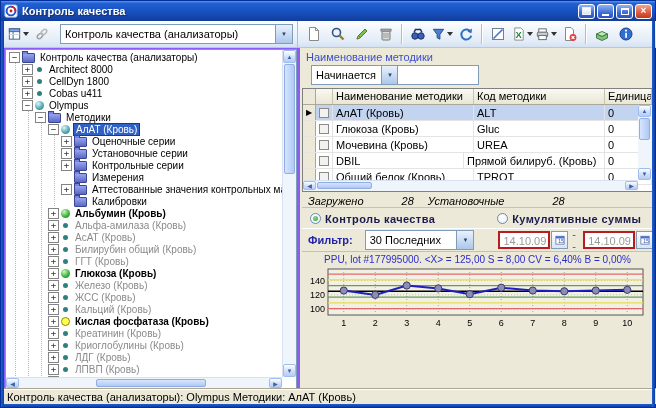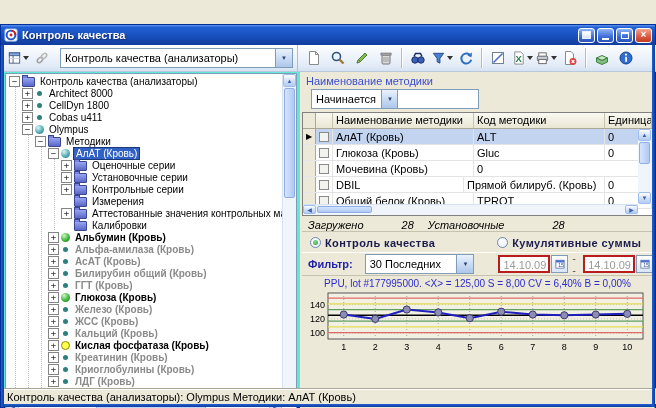--- a/index.html
+++ b/index.html
@@ -1,17 +1,17 @@
 <!DOCTYPE html>
 <html><head>
 <meta charset="utf-8">
 <style>
   html,body{margin:0;padding:0;}
   body{width:656px;height:408px;position:relative;font-family:"Liberation Sans",sans-serif;font-size:11px;background:#ECE9D8;overflow:hidden;}
-  .window{position:absolute;inset:0;border:1px solid #00309C;background:#5eead4;box-sizing:border-box;margin-top:24px;}
+  .window{position:absolute;inset:0;border:1px solid #00309C;background:#8b5cf6;box-sizing:border-box;}
   
   .titlebar{position:absolute;left:0;top:0;right:0;height:20px;background:linear-gradient(180deg,#5E94EC 0%,#2160D3 12%,#1850BE 55%,#123C9B 100%);display:flex;align-items:center;padding:0 3px;box-sizing:border-box;}
   .title-text{color:#fff;font-weight:bold;flex:1;margin-left:4px;text-shadow:1px 1px 1px #12306E;white-space:nowrap;}
   .win-btn{width:17px;height:15px;margin-left:2px;border:1px solid #fff;border-radius:3px;background:linear-gradient(180deg,#8FB4F4,#3E6CD8 60%,#2A52B8);color:#fff;display:flex;align-items:center;justify-content:center;font-size:10px;line-height:1;box-sizing:border-box;}
   .win-btn.close{background:linear-gradient(180deg,#F2A490,#DD5F45 55%,#C13A1F);font-weight:bold;}
   .glyph-min{display:block;width:7px;height:2px;background:#fff;margin-top:7px;}
   .glyph-max{display:block;width:8px;height:7px;border:1px solid #fff;border-top:2px solid #fff;box-sizing:border-box;}
   .glyph-help{display:block;width:9px;height:8px;background:linear-gradient(180deg,#FFFFFF,#D8E4FA);border:1px solid #E8F0FF;box-sizing:border-box;}
   
   .toolbar{position:absolute;left:1px;top:20px;width:654px;height:27px;background:linear-gradient(180deg,#FDFEFF,#E2EBF7 80%,#D5E2F2);border-bottom:1px solid #B8C7DB;box-sizing:border-box;display:flex;align-items:center;}
@@ -34,21 +34,21 @@
   .texp{width:9px;height:9px;flex:0 0 9px;border:1px solid #848484;background:#fff;box-sizing:content-box;font-size:9px;line-height:8px;text-align:center;color:#333;margin-right:2px;font-family:"DejaVu Sans Mono",monospace;}
   .texp.empty{border-color:transparent;background:transparent;}
   .ticon{flex:0 0 auto;margin-right:3px;}
   .ticon.folder{width:11px;height:8px;background:linear-gradient(180deg,#98A4F0,#5A68C8);border:1px solid #3A4691;border-radius:1px;position:relative;margin-top:2px;}
   .ticon.folder::before{content:'';position:absolute;top:-3px;left:-1px;width:4px;height:2px;background:#7684DD;border:1px solid #3A4691;border-bottom:none;}
   .ticon.sphere{width:9px;height:9px;border-radius:50%;background:radial-gradient(circle at 35% 30%,#DBF6F6,#56ACB2 55%,#1E6B72);}
   .ticon.sphere-green{width:9px;height:9px;border-radius:50%;background:radial-gradient(circle at 35% 30%,#CFF6C2,#3FB53F 55%,#117711);}
   .ticon.ring-yellow{width:9px;height:9px;border-radius:50%;background:#FFFF4D;border:1px solid #8A8A00;box-sizing:border-box;}
   .ticon.dot{width:5px;height:5px;border-radius:50%;background:#2E8080;margin:0 5px 0 2px;}
   .tlabel{font-size:10px;color:#000;padding:0 2px;}
-  .tlabel.grey{color:#8A8A8A;font-weight:bold;}
+  .tlabel.grey{color:#8A8A8A;}
   .tlabel.bold{font-weight:bold;}
   .tlabel.sel{background:#3161C4;color:#fff;border:1px solid #1B3A77;padding:0 2px;}
   
   .sbv{position:absolute;top:0;right:0;width:14px;bottom:11px;background:#F0F4FB;border-left:1px solid #D6E2F2;box-sizing:border-box;}
   .sbh{position:absolute;left:0;bottom:0;height:11px;right:14px;background:#F0F4FB;border-top:1px solid #D6E2F2;box-sizing:border-box;}
   .sb-btn{position:absolute;background:linear-gradient(180deg,#FDFEFF,#CCDCF8 60%,#B6CCF2);border:1px solid #9EBDF0;border-radius:2px;color:#3C5FA8;font-size:6px;display:flex;align-items:center;justify-content:center;box-sizing:border-box;}
   .sb-thumb{position:absolute;background:linear-gradient(90deg,#D7E5FD,#AFC9F5);border:1px solid #90AEE4;border-radius:2px;box-sizing:border-box;}
   .sb-thumb.horiz{background:linear-gradient(180deg,#D7E5FD,#AFC9F5);}
   
   .right-panel{position:absolute;left:298px;top:0;width:355px;height:342px;background:#ECE9D8;border-right:1px solid #7F9DB9;box-sizing:border-box;}
@@ -509,20 +509,21 @@
               <div class="td col-name">Глюкоза (Кровь)</div>
               <div class="td col-code">Gluc</div>
               <div class="td col-unit">0</div>
             </div>
             <div class="trow2">
               <div class="td col-marker"></div>
               <div class="td col-check">
                 <span class="cbx"></span>
               </div>
               <div class="td col-name">Мочевина (Кровь)</div>
+              <div class="td col-code">UREA</div>
               <div class="td col-unit">0</div>
             </div>
             <div class="trow2">
               <div class="td col-marker"></div>
               <div class="td col-check">
                 <span class="cbx"></span>
               </div>
               <div class="td col-code">DBIL</div>
               <div class="td col-name">Прямой билируб. (Кровь)</div>
               <div class="td col-unit">0</div>

